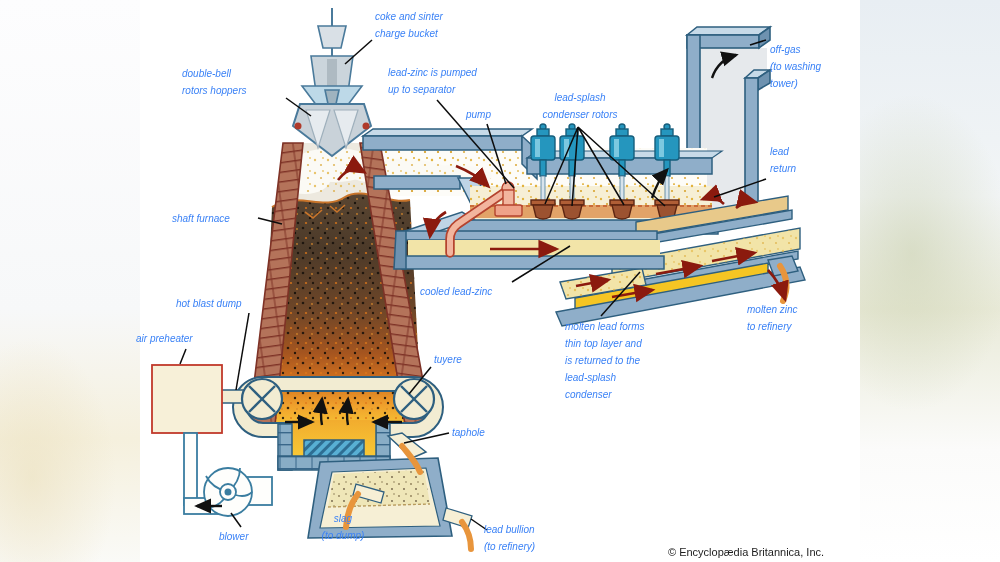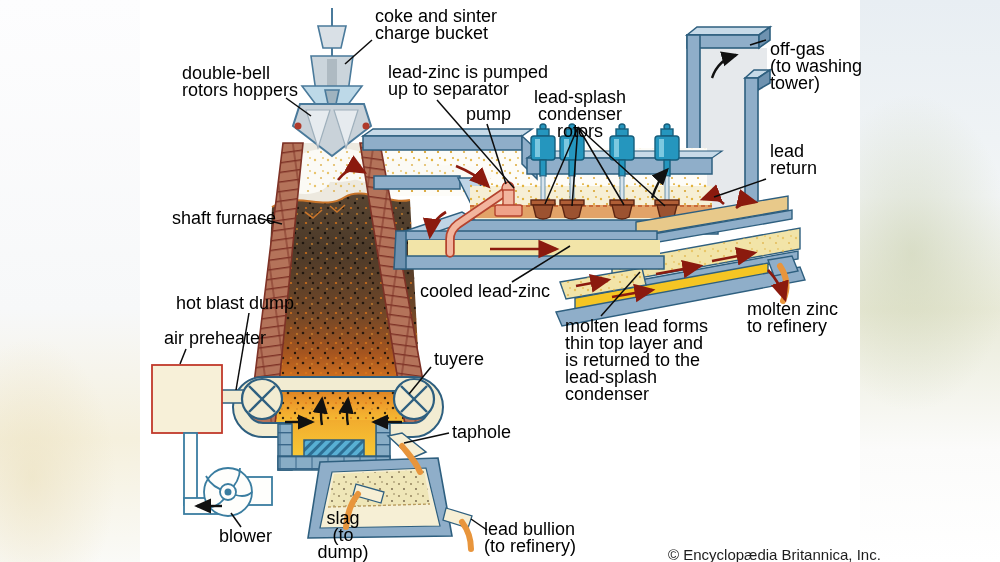--- a/index.html
+++ b/index.html
@@ -7,23 +7,23 @@
   .stage{position:relative;width:1000px;height:562px;overflow:hidden;background:#fff;}
   .bg-side{position:absolute;top:0;height:562px;width:160px;pointer-events:none;}
   .bg-left{left:0;background:
     radial-gradient(120px 200px at 20% 85%, rgba(234,222,185,.55), rgba(234,222,185,0) 70%),
     linear-gradient(180deg,#fdfdfe 0%,#f7f8f9 55%,#f5f0dd 78%,#fafaf7 100%);}
   .bg-right{right:0;background:
     radial-gradient(140px 220px at 45% 45%, rgba(196,203,166,.5), rgba(196,203,166,0) 72%),
     linear-gradient(180deg,#e8eef3 0%,#f2f5f6 35%,#e9ead8 55%,#fbfbfa 80%,#ffffff 100%);}
   .canvas{position:absolute;left:140px;top:0;width:720px;height:562px;background:#fff;}
   svg.art{position:absolute;left:0;top:0;}
-  .lbl{position:absolute;font-size:18px;line-height:17px;color:#000000;white-space:pre-line;}
+  .lbl{position:absolute;font-size:10px;line-height:17px;color:#3b82f6;white-space:pre-line;font-style:italic;}
   .lbl.center{text-align:center;}
-  .copyright{position:absolute;font-size:15px;color:#1d1d1d;white-space:pre;}
+  .copyright{position:absolute;font-size:11px;color:#1d1d1d;white-space:pre;}
 </style>
 </head>
 <body>
 
 <div class="stage">
   <div class="bg-side bg-left"></div>
   <div class="bg-side bg-right"></div>
   <div class="canvas"></div>
 
   <svg class="art" width="1000" height="562" viewBox="0 0 1000 562">
@@ -334,21 +334,21 @@
   <div class="lbl" style="left:466px;top:106px">pump</div>
   <div class="lbl center" style="left:520px;top:89px;width:120px">lead-splash
 condenser rotors</div>
   <div class="lbl" style="left:770px;top:41px">off-gas
 (to washing
 tower)</div>
   <div class="lbl" style="left:770px;top:143px">lead
 return</div>
   <div class="lbl" style="left:172px;top:210px">shaft furnace</div>
   <div class="lbl" style="left:176px;top:295px">hot blast dump</div>
-  <div class="lbl" style="left:164px;top:330px">air preheater</div>
+  <div class="lbl" style="left:136px;top:330px">air preheater</div>
   <div class="lbl" style="left:434px;top:351px">tuyere</div>
   <div class="lbl" style="left:420px;top:283px">cooled lead-zinc</div>
   <div class="lbl" style="left:565px;top:318px">molten lead forms
 thin top layer and
 is returned to the
 lead-splash
 condenser</div>
   <div class="lbl" style="left:747px;top:301px">molten zinc
 to refinery</div>
   <div class="lbl" style="left:452px;top:424px">taphole</div>

